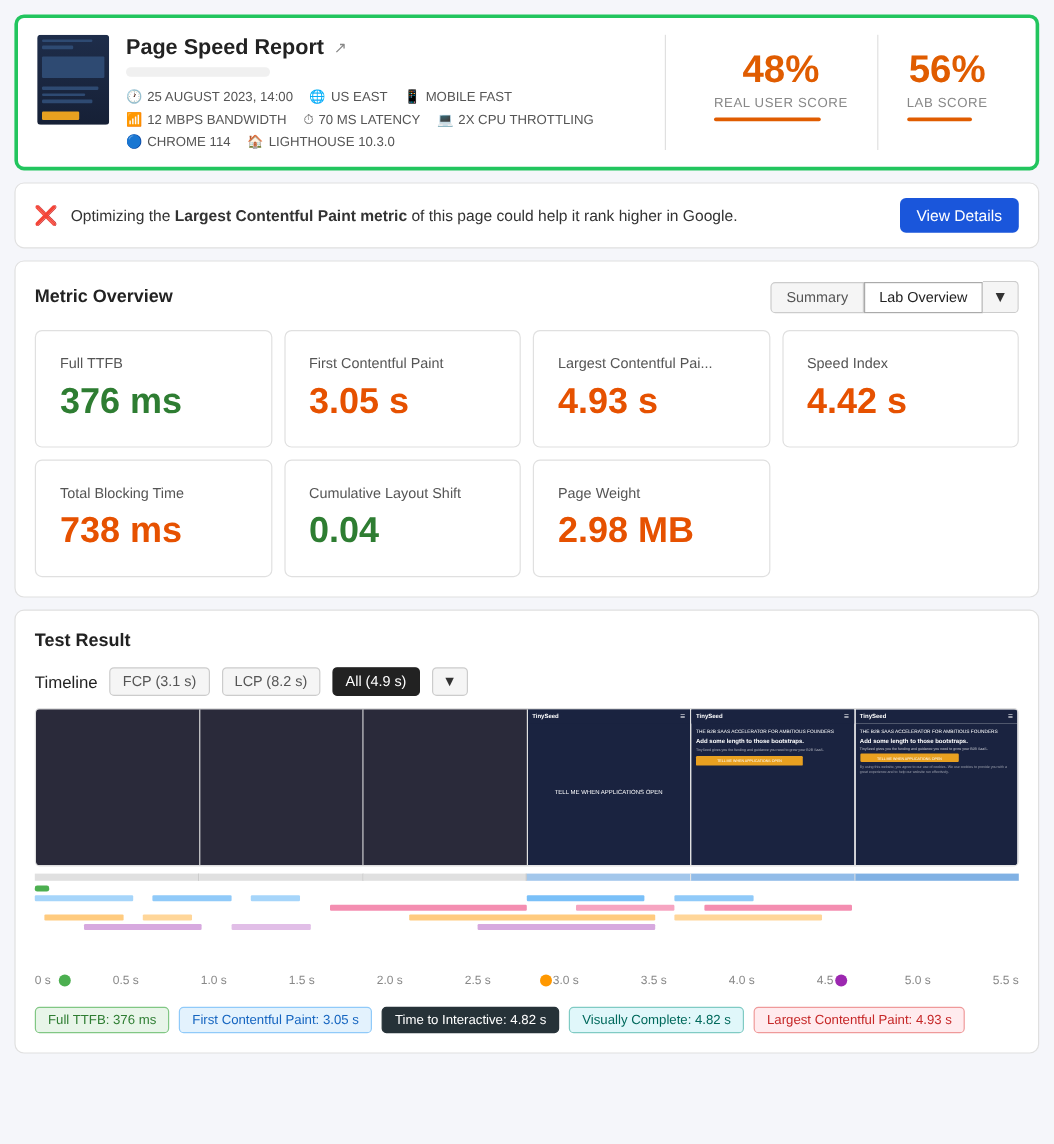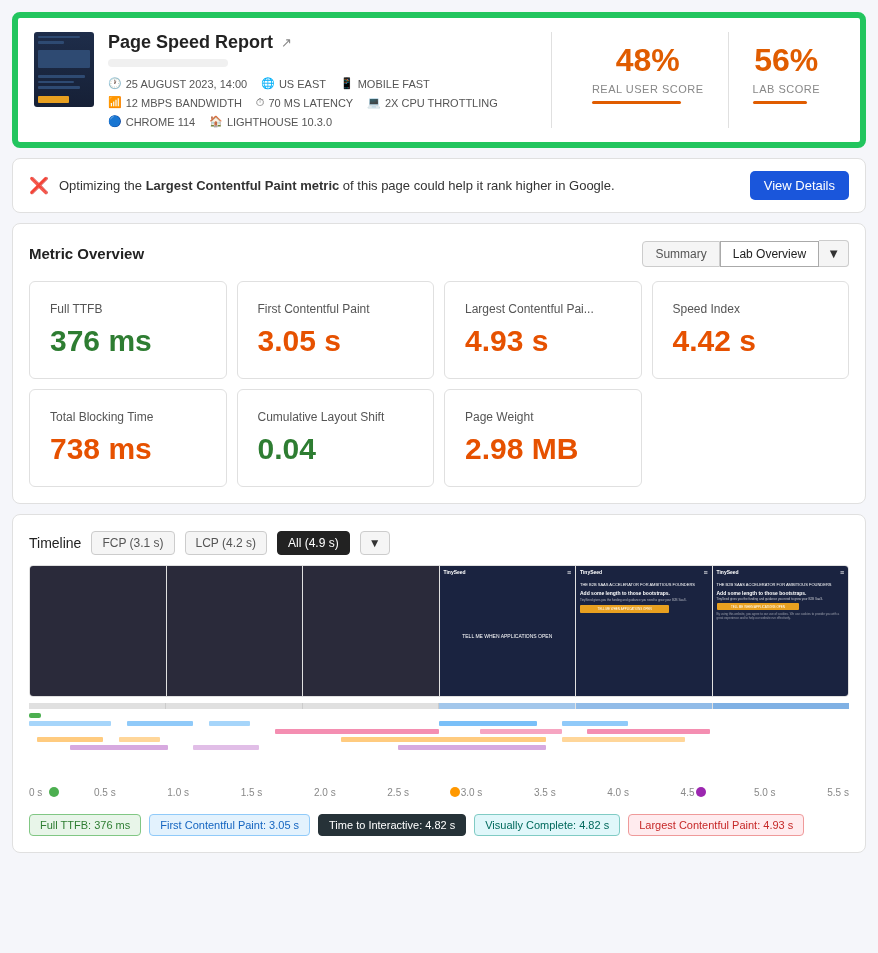--- a/index.html
+++ b/index.html
@@ -1,20 +1,20 @@
 <!DOCTYPE html>
 <html><head>
   <meta charset="utf-8">
   <style>
     * { box-sizing: border-box; margin: 0; padding: 0; }
     body { font-family: -apple-system, BlinkMacSystemFont, 'Segoe UI', sans-serif; background: #f5f6fa; color: #333; font-size: 13px; }
     .container { width: 878px; padding: 12px; }
 
     
-    .header-section { background: #fff; border: 6px solid #22c55e; border-radius: 8px; padding: 14px 16px; display: flex; align-items: stretch; margin-bottom: 10px; }
+    .header-section { background: #fff; border: 3px solid #22c55e; border-radius: 8px; padding: 14px 16px; display: flex; align-items: stretch; margin-bottom: 10px; }
     .header-left { flex: 1; display: flex; gap: 14px; align-items: flex-start; }
     .thumbnail { width: 60px; height: 75px; background: #1a2340; border-radius: 3px; flex-shrink: 0; overflow: hidden; }
     .thumb-inner { width: 100%; height: 100%; background: linear-gradient(180deg, #1e2d4a 0%, #162036 100%); display: flex; flex-direction: column; padding: 4px; gap: 3px; }
     .thumb-line { height: 4px; background: #2e4a72; border-radius: 1px; }
     .thumb-line.short { width: 50%; }
     .thumb-block { height: 20px; background: #2e4a72; border-radius: 1px; }
     .header-info { flex: 1; }
     .report-title-row { display: flex; align-items: center; gap: 8px; margin-bottom: 6px; }
     .report-title { font-size: 18px; font-weight: 600; color: #222; }
     .external-link-icon { color: #888; cursor: pointer; }
@@ -194,24 +194,25 @@
       <div class="metric-value green">0.04</div>
     </div>
         <div class="metric-card">
       <div class="metric-name">Page Weight</div>
       <div class="metric-value orange">2.98 MB</div>
     </div>
       </div>
   </div>
 
   <div class="test-section">
+    <div class="test-title">Test Result</div>
     <div class="timeline-header">
       <span class="timeline-label">Timeline</span>
       <button class="timeline-btn">FCP (3.1 s)</button>
-      <button class="timeline-btn">LCP (4.2 s)</button>
+      <button class="timeline-btn">LCP (8.2 s)</button>
       <button class="timeline-btn active">All (4.9 s)</button>
       <div class="timeline-dropdown">▼</div>
     </div>
 
     <div class="filmstrip">
 
       <div class="filmstrip-frame blank"></div>
 
       <div class="filmstrip-frame blank"></div>
 

